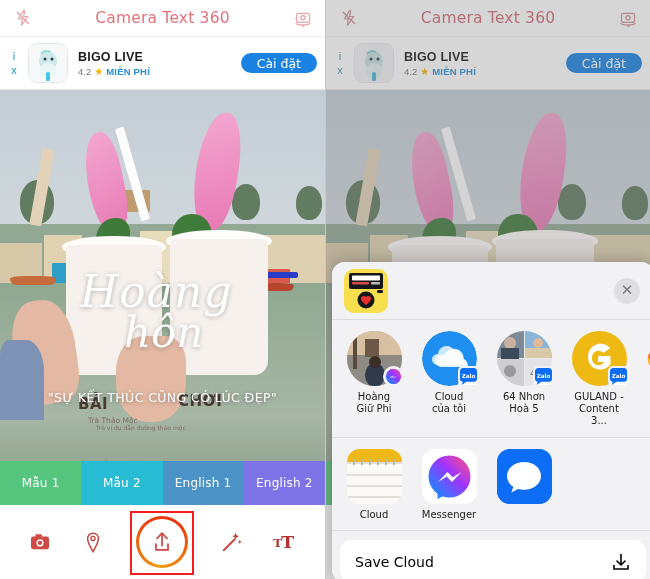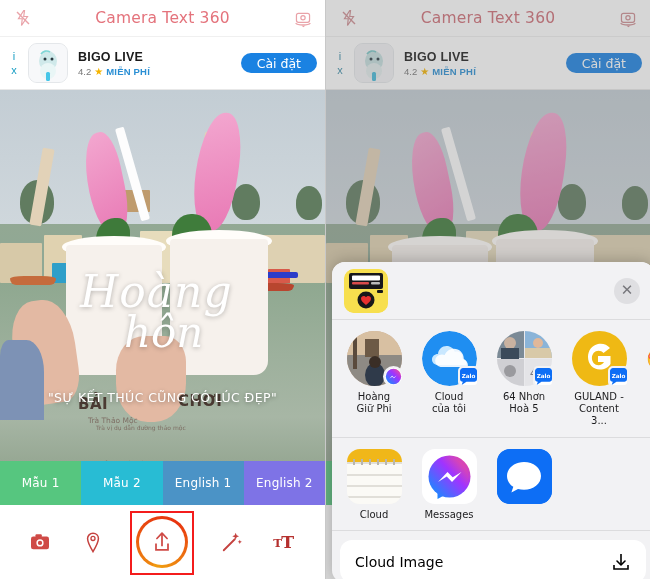--- a/index.html
+++ b/index.html
@@ -657,38 +657,38 @@
                 <stop offset="0" stop-color="#0099ff"></stop>
                     <stop offset="0.6" stop-color="#a033ff"></stop>
                 <stop offset="1" stop-color="#ff5280"></stop>
                   </linearGradient>
                 </defs>
               <circle cx="27.5" cy="27.5" r="21" fill="url(#mg1)"></circle>
               <path d="M27.5 9C16.7 9 8.5 16.9 8.5 27.4c0 5.9 2.7 11 7 14.5V50l6.5-3.6c1.8.5 3.6.8 5.5.8 10.8 0 19-7.9 19-18.4S38.3 9 27.5 9z" fill="url(#mg1)"></path>
               <path d="M16 33l9.5-10.1 5.2 5.4 8.8-5.4-9.5 10.1-5.2-5.4z" fill="#fff"></path>
             </svg>
           </div>
-          <div class="share-label">Messages</div>
+          <div class="share-label">Messenger</div>
         </div>
 
         <div class="share-item">
           <div class="app-tile" style="background:#0d6ef5;">
             <svg viewBox="0 0 55 55" width="55" height="55">
               <rect width="55" height="55" rx="13" fill="#0d6ef5"></rect>
               <path d="M27 13c-9.5 0-17 6.2-17 13.9 0 4.4 2.5 8.4 6.3 10.9l-1.9 5.6 6.6-3.3c1.9.5 3.9.7 6 .7 9.5 0 17-6.2 17-13.9S36.5 13 27 13z" fill="#fff"></path>
             </svg>
           </div>
           <div class="share-label"></div>
         </div>
 
       </div>
 
       <div class="action-list">
         <div class="action-row">
-          <span>Cloud Image</span>
+          <span>Save Cloud</span>
           <span class="action-icon">
             <svg viewBox="0 0 20 20" width="20" height="20">
               <path d="M10 2v10" stroke="#000" stroke-width="1.6" fill="none"></path>
               <path d="M6 9l4 4 4-4" stroke="#000" stroke-width="1.6" fill="none" stroke-linecap="round" stroke-linejoin="round"></path>
               <path d="M3 13v4h14v-4" stroke="#000" stroke-width="1.6" fill="none"></path>
             </svg>
           </span>
         </div>
       </div>
 

